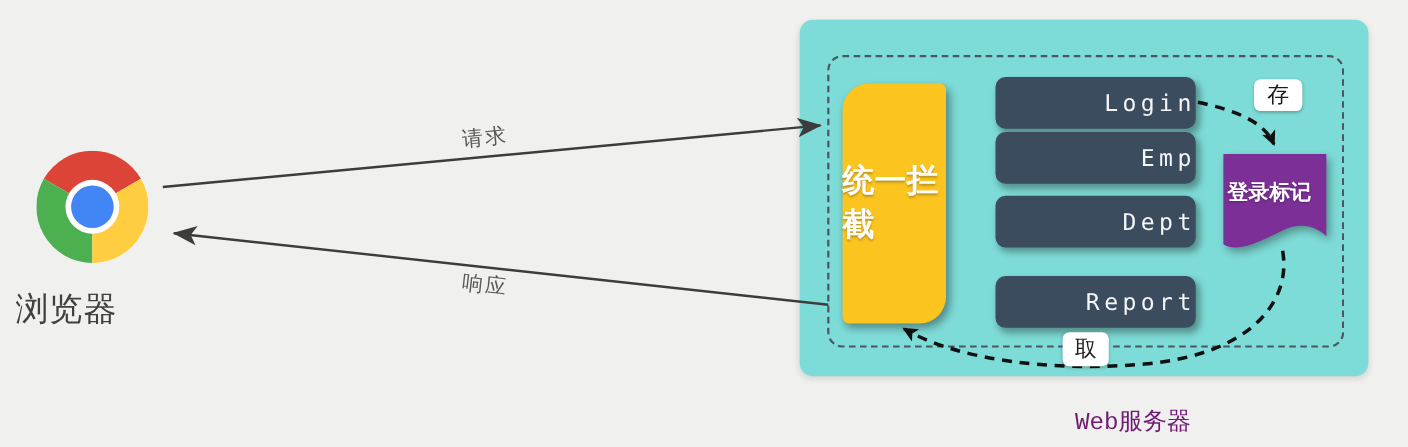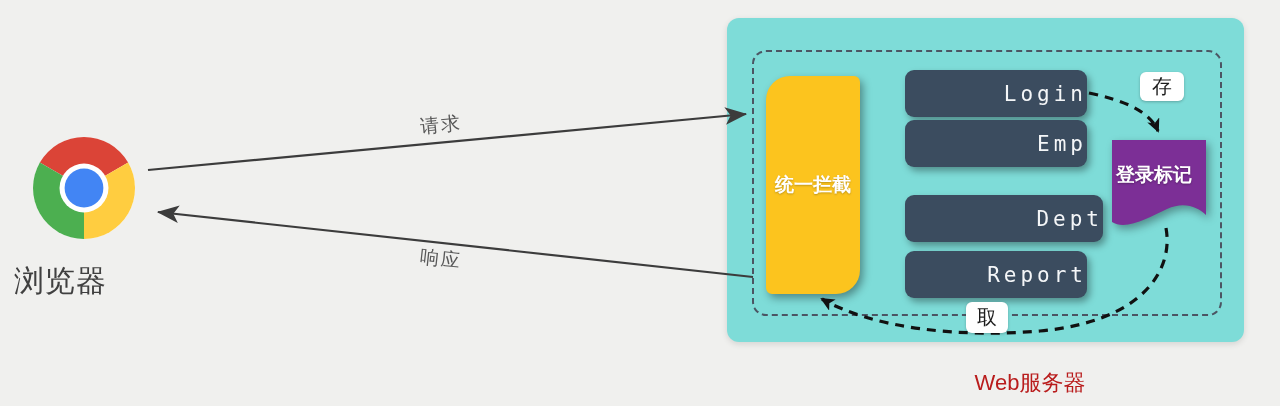--- a/index.html
+++ b/index.html
@@ -19,41 +19,41 @@
   
   .flow-label{font-size:19px;color:#585858;letter-spacing:2px;}
   .request-label{left:420px;top:112px;transform:rotate(-5.5deg);}
   .response-label{left:420px;top:246px;transform:rotate(6.3deg);}
 
   
   .server-panel{left:727px;top:18px;width:517px;height:324px;
     background:#7edcd8;border-radius:12px;
     box-shadow:0 2px 6px rgba(0,0,0,0.12);}
   .server-title{left:930px;top:368px;width:200px;text-align:center;
-    font-size:22px;color:#b91c1c;}
+    font-size:22px;color:#701a75;font-family:Liberation Mono, monospace;}
   .dashed-zone{left:752px;top:50px;width:470px;height:266px;
     border:2px dashed #4b5563;border-radius:14px;box-sizing:border-box;}
 
   
   .interceptor{left:766px;top:76px;width:94px;height:218px;
     background:#fcc41e;border-radius:24px 6px 24px 6px;
     box-shadow:3px 4px 8px rgba(0,0,0,0.38);
     display:flex;align-items:center;justify-content:center;
-    font-size:19px;font-weight:bold;color:#ffffff;
+    font-size:29px;font-weight:bold;color:#ffffff;
     text-shadow:0 1px 2px rgba(0,0,0,0.25);}
 
   
   .module{left:905px;width:182px;height:47px;background:#3b4c5f;
     border-radius:9px;box-shadow:3px 4px 7px rgba(0,0,0,0.35);
     display:flex;align-items:center;justify-content:flex-end;
     font-family:"DejaVu Sans Mono",monospace;font-size:21px;
     letter-spacing:4px;color:#f4f6f8;}
   .module-login{top:70px;}
   .module-emp{top:120px;}
-  .module-dept{top:195px;padding-left:16px;}
+  .module-dept{top:178px;}
   .module-report{top:251px;}
 
   
   .token{left:1112px;top:140px;width:94px;height:90px;
     filter:drop-shadow(3px 4px 4px rgba(0,0,0,0.35));}
   .token-label{left:1112px;top:162px;width:84px;text-align:center;
     font-size:19px;font-weight:bold;color:#ffffff;
     text-shadow:0 1px 2px rgba(0,0,0,0.3);}
 
   

